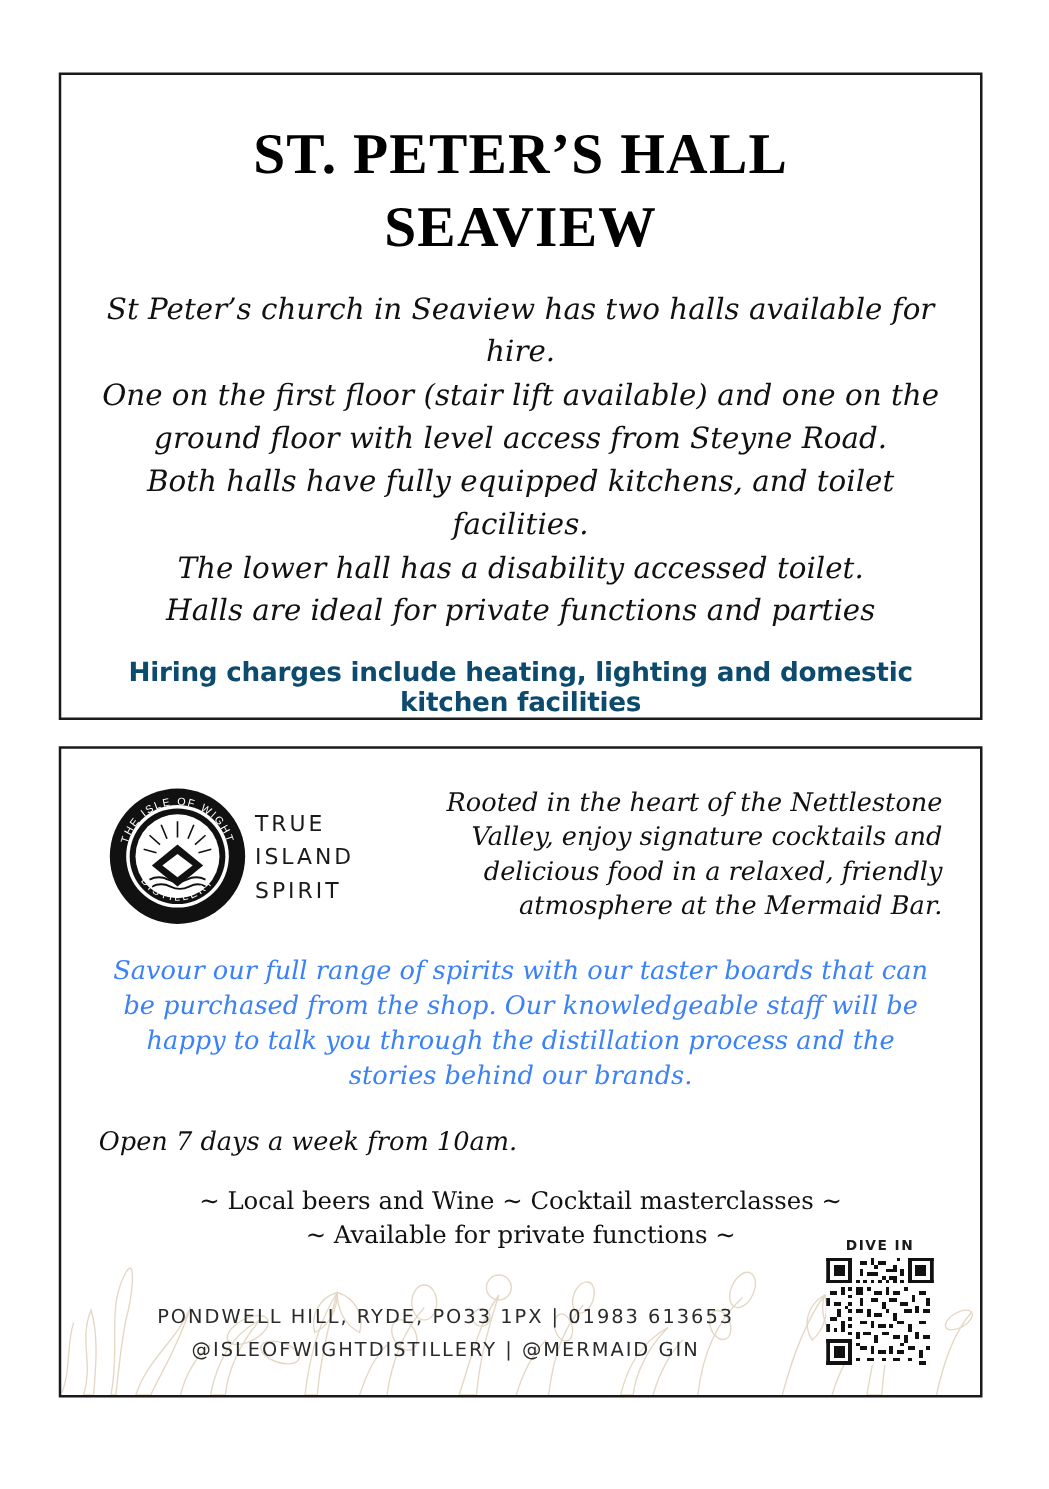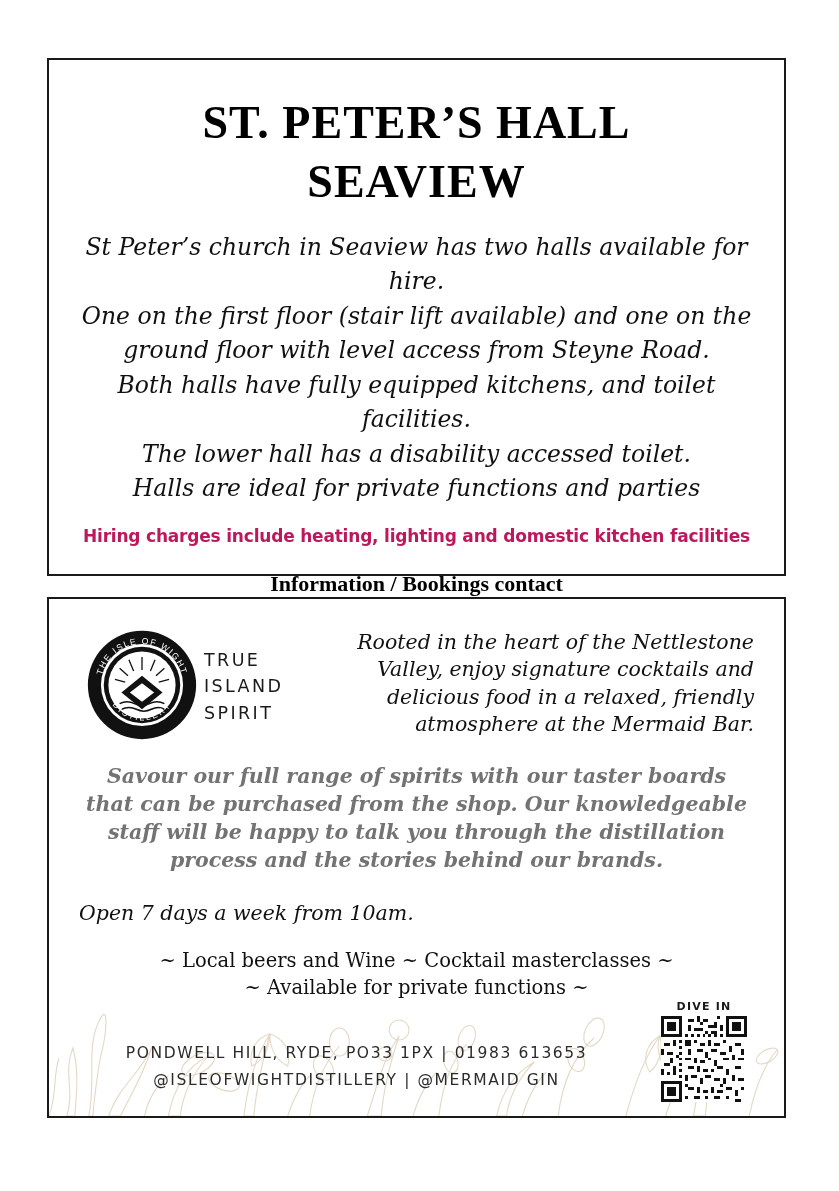--- a/index.html
+++ b/index.html
@@ -48,24 +48,24 @@
     line-height: 1.47;
     margin-top: 18px;
     color: #111;
   }
   .hall-body p {
     margin: 0;
   }
   .hall-charges {
     font-family: "DejaVu Sans", sans-serif;
     font-weight: bold;
-    font-size: 17px;
+    font-size: 21px;
     margin-top: 20px;
     letter-spacing: -0.2px;
-    color: #be185d;
+    color: #0c4a6e;
   }
   .hall-contact {
     font-family: "Liberation Serif", serif;
     font-weight: bold;
     font-size: 22px;
     line-height: 1.3;
     margin-top: 24px;
     color: #000;
   }
   .hall-contact .email {
@@ -136,23 +136,22 @@
     color: #111;
     padding-top: 4px;
   }
   .dist-para {
     font-family: "DejaVu Serif", serif;
     font-style: italic;
     font-size: 20.5px;
     line-height: 1.36;
     text-align: center;
     margin-top: 22px;
-    color: #737373;
+    color: #3b82f6;
     padding: 0 6px;
-    font-weight: bold;
   }
   .dist-open {
     font-family: "DejaVu Serif", serif;
     font-style: italic;
     font-size: 20.5px;
     text-align: left;
     margin-top: 26px;
     color: #111;
   }
   .dist-bullets {
@@ -175,21 +174,21 @@
     font-family: "DejaVu Sans", sans-serif;
     font-size: 15.5px;
     letter-spacing: 1.6px;
     line-height: 1.75;
     color: #2b2b2b;
     padding-right: 120px;
   }
   .qr-block {
     position: absolute;
     right: 34px;
-    bottom: 14px;
+    bottom: 24px;
     width: 92px;
     z-index: 4;
     text-align: center;
   }
   .dive-in {
     font-family: "DejaVu Sans", sans-serif;
     font-size: 11px;
     font-weight: bold;
     letter-spacing: 1.2px;
     color: #1a1a1a;

